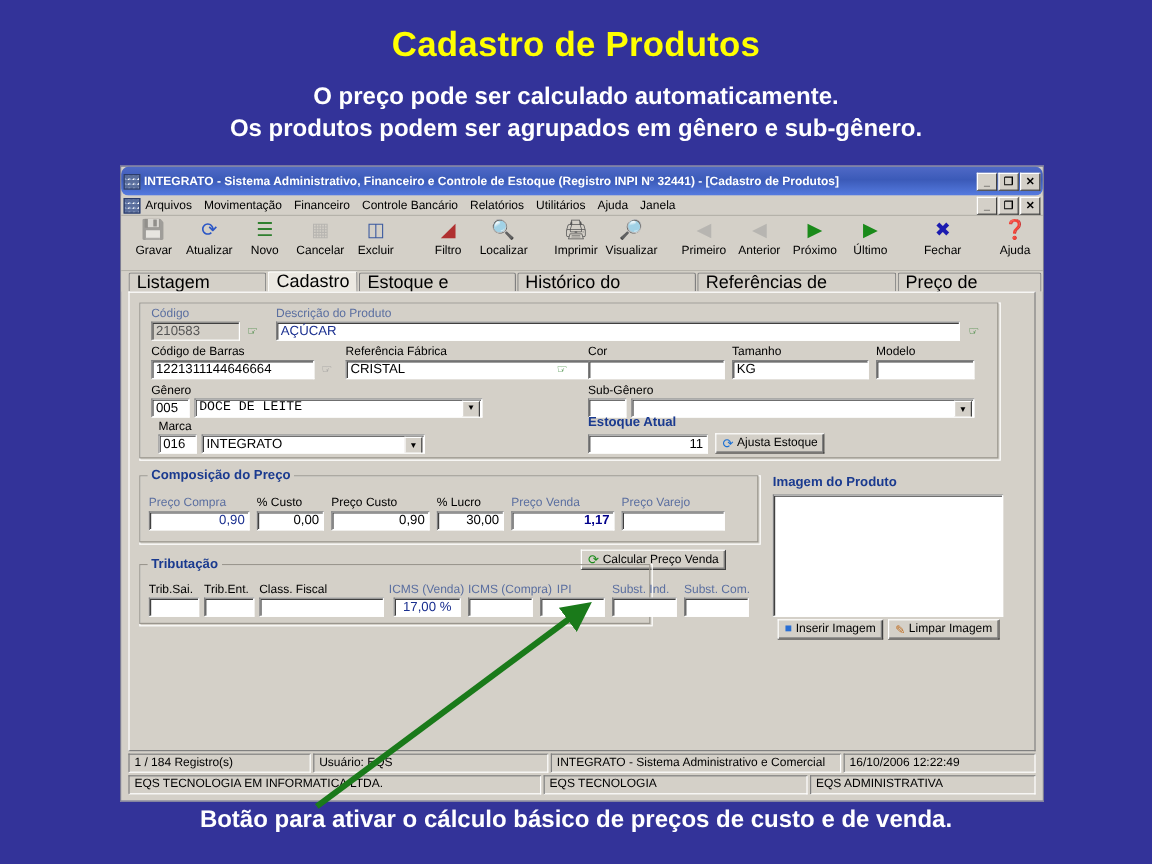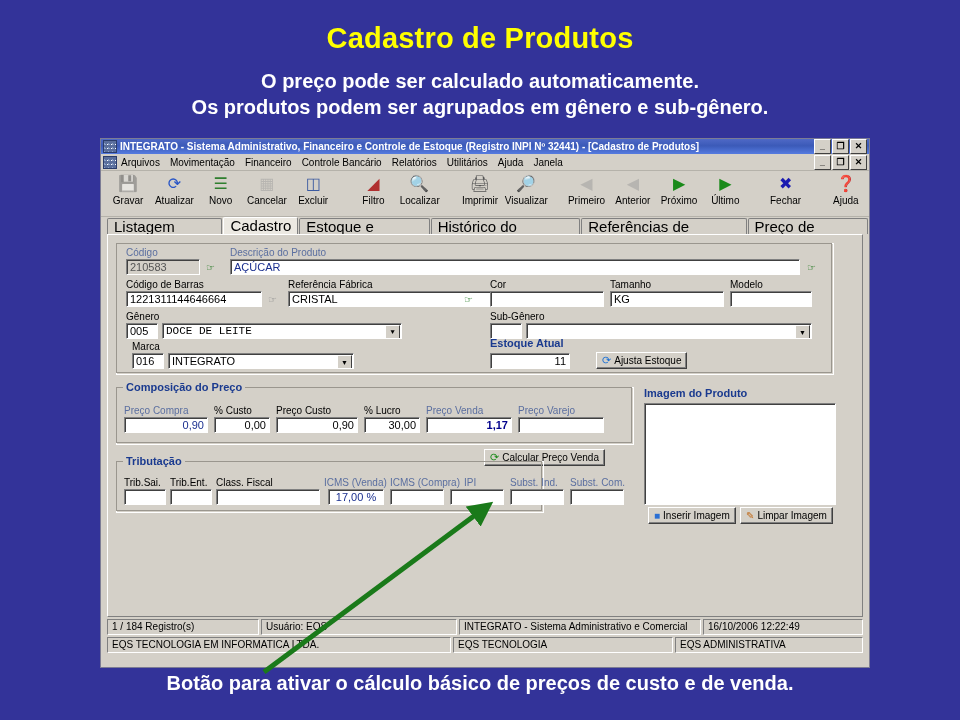--- a/index.html
+++ b/index.html
@@ -25,23 +25,23 @@
   }
 
   
   .app{
     position:absolute;left:100px;top:138px;width:770px;height:530px;
     background:#d4d0c8;border:1px solid #7c7c94;
     font-size:10px;color:#000;
     box-sizing:border-box;
   }
   .titlebar{
-    height:15px;display:flex;align-items:center;
+    height:24px;display:flex;align-items:center;
     background:linear-gradient(to bottom,#4f69c6 0%,#3b5ab8 45%,#557be0 100%);
-    color:#fff;font-size:10px;font-weight:bold;padding:0 2px;
+    color:#fff;font-size:10px;font-weight:bold;padding:0 2px;border-radius:6px;
   }
   .titlebar .tb-ico{width:12px;height:11px;margin-right:3px;flex:0 0 auto;
     background:
       linear-gradient(45deg,#8aa0c8 25%,transparent 25%) 0 0/4px 4px,
       linear-gradient(-45deg,#fff 25%,transparent 25%) 0 0/4px 4px,
       #5a6e9c;
     border:1px solid #2b3c6b;}
   .tb-text{flex:1 1 auto;white-space:nowrap;overflow:hidden;text-overflow:clip;}
   .winbtns{display:flex;gap:1px;flex:0 0 auto;}
   .winbtn{
@@ -308,21 +308,21 @@
       </div>
 
       <div class="lbl" style="position:absolute;left:24px;top:106px;">Marca</div>
       <div class="fld" style="position:absolute;left:24px;top:118px;width:32px;">016</div>
       <div class="fld combo" style="position:absolute;left:60px;top:118px;width:186px;">
         <span>INTEGRATO</span>
         <span class="arrow">▼</span>
       </div>
 
       <div class="lbl bluebold" style="position:absolute;left:382px;top:102px;">Estoque Atual</div>
-      <div class="fld r" style="position:absolute;left:382px;top:118px;width:80px;">11</div>
+      <div class="fld r" style="position:absolute;left:382px;top:118px;width:100px;">11</div>
       <div class="btn" style="position:absolute;left:488px;top:117px;">
         <span style="color:#1a6fd4;font-size:11px;">⟳</span>
         <span>Ajusta Estoque</span>
       </div>
 
       <div class="grp" style="left:8px;top:152px;width:518px;height:58px;">
         <span class="grp-title">Composição do Preço</span>
       </div>
       <div class="lbl grayblue" style="position:absolute;left:16px;top:170px;">Preço Compra</div>
       <div class="fld r blue" style="position:absolute;left:16px;top:182px;width:84px;">0,90</div>

